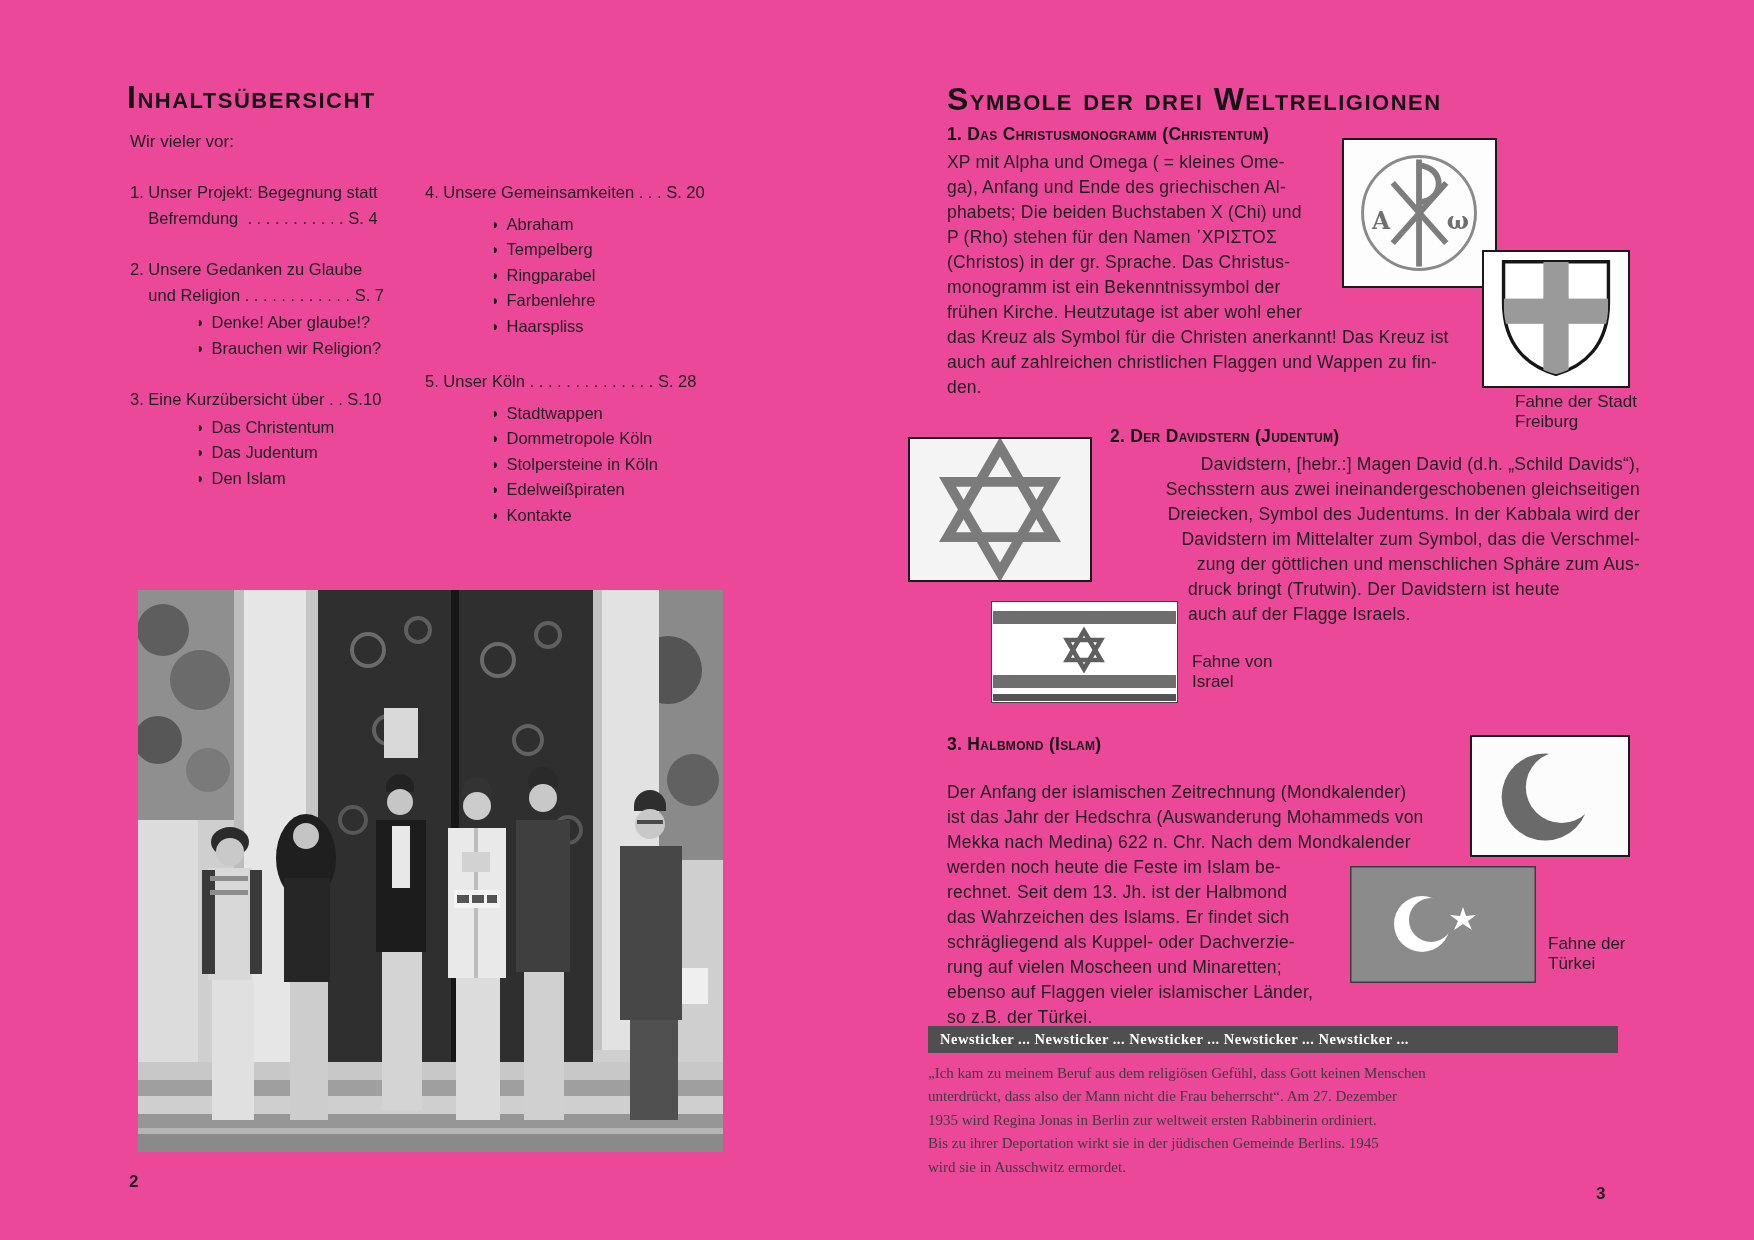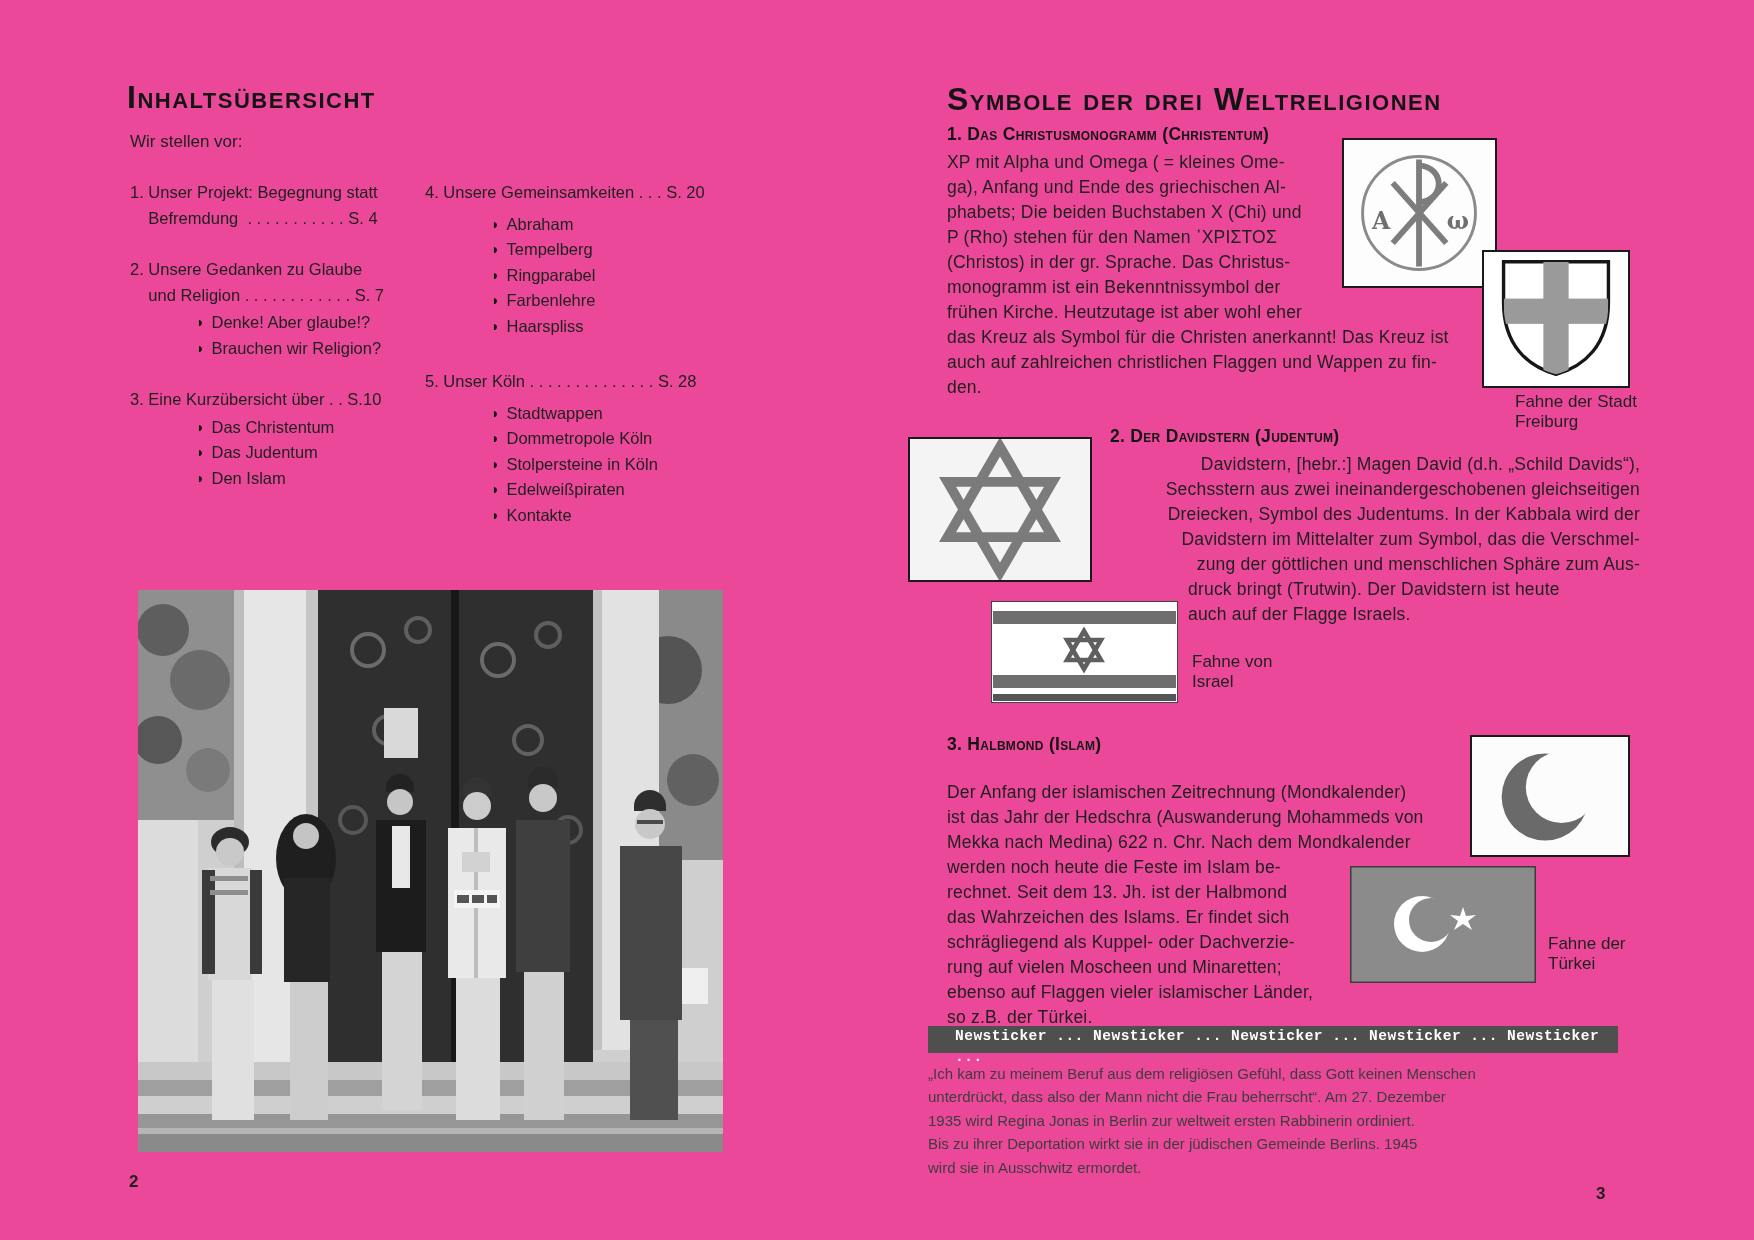--- a/index.html
+++ b/index.html
@@ -26,40 +26,40 @@
   .body19{font-size:17.5px;line-height:25px;letter-spacing:0.2px;}
   .caption{font-size:17px;line-height:20px;}
   .pagenum{font-size:17px;font-weight:bold;}
   
   .symbox{background:#fdfdfd;border:2px solid #1a1a1a;box-sizing:border-box;}
   .symbox svg{display:block;width:100%;height:100%;}
   .flagbox{box-sizing:border-box;}
   .flagbox svg{display:block;width:100%;height:100%;}
   
   .tickerbar{
-    background:#4f4f4f;color:#ffffff;height:27px;line-height:21px;
-    font-family:Liberation Mono, monospace;
-    font-weight:bold;font-size:14.5px;letter-spacing:0.5px;padding-left:27px;
+    background:#4f4f4f;color:#ffffff;height:27px;line-height:27px;
+    font-family:Liberation Serif, serif;
+    font-weight:bold;font-size:14.5px;letter-spacing:0.5px;padding-left:12px;
     box-sizing:border-box;
   }
   .quote{
-    font-family:Liberation Sans, sans-serif;
+    font-family:Liberation Serif, serif;
     font-size:15px;line-height:23.4px;color:#3d3d3d;
   }
   .photo{background:#cfcfcf;}
   .photo svg{display:block;}
 </style>
 </head>
 <body>
 
 <div class="spread">
 
   <h1 class="abs pgtitle" style="left:127px;top:58px;">Inhaltsübersicht</h1>
 
-  <div class="abs intro" style="left:130px;top:132px;">Wir stellen vor:</div>
+  <div class="abs intro" style="left:130px;top:132px;">Wir vieler vor:</div>
 
   <div class="abs toc" style="left:130px;top:180px;width:300px;">
     <div class="toc-entry gap-after lines">1. Unser Projekt: Begegnung statt
     Befremdung  . . . . . . . . . . . S. 4</div>
     <div class="toc-entry lines">2. Unsere Gedanken zu Glaube
     und Religion . . . . . . . . . . . . S. 7</div>
     <div class="gap-after">
       <div class="brow">
         <span class="bglyph">◗</span>
         <span>Denke! Aber glaube!?</span>

